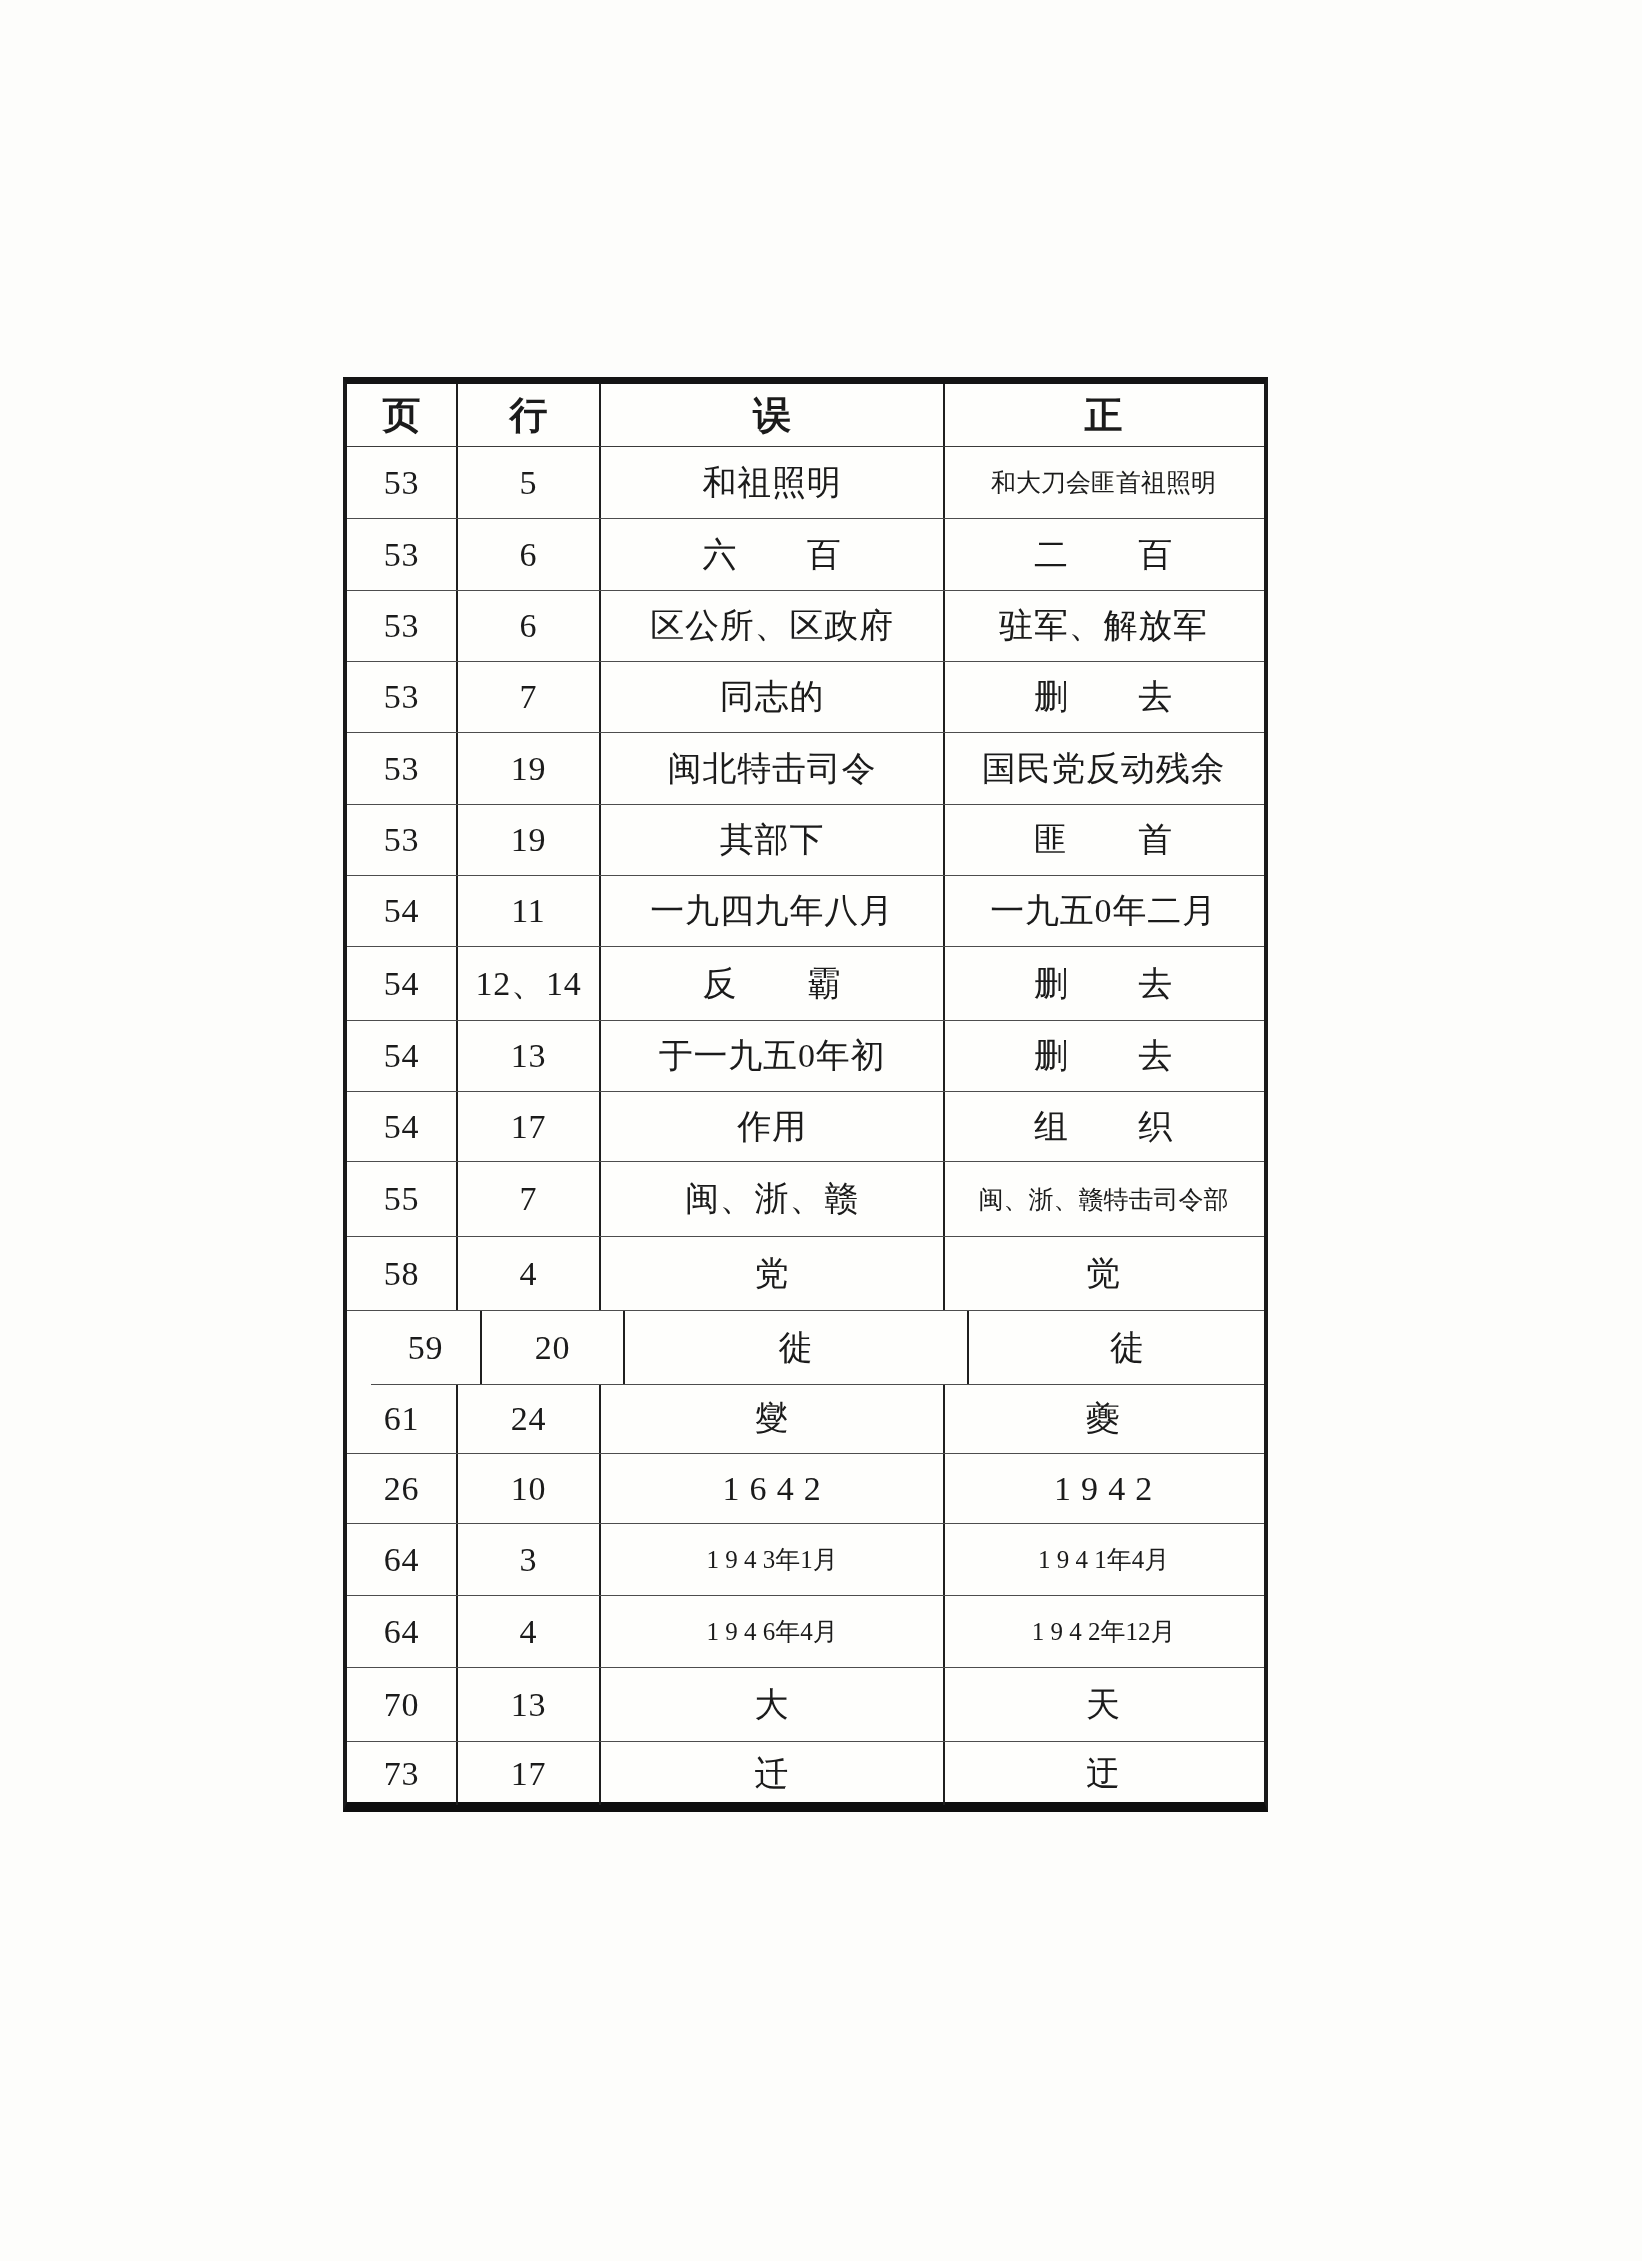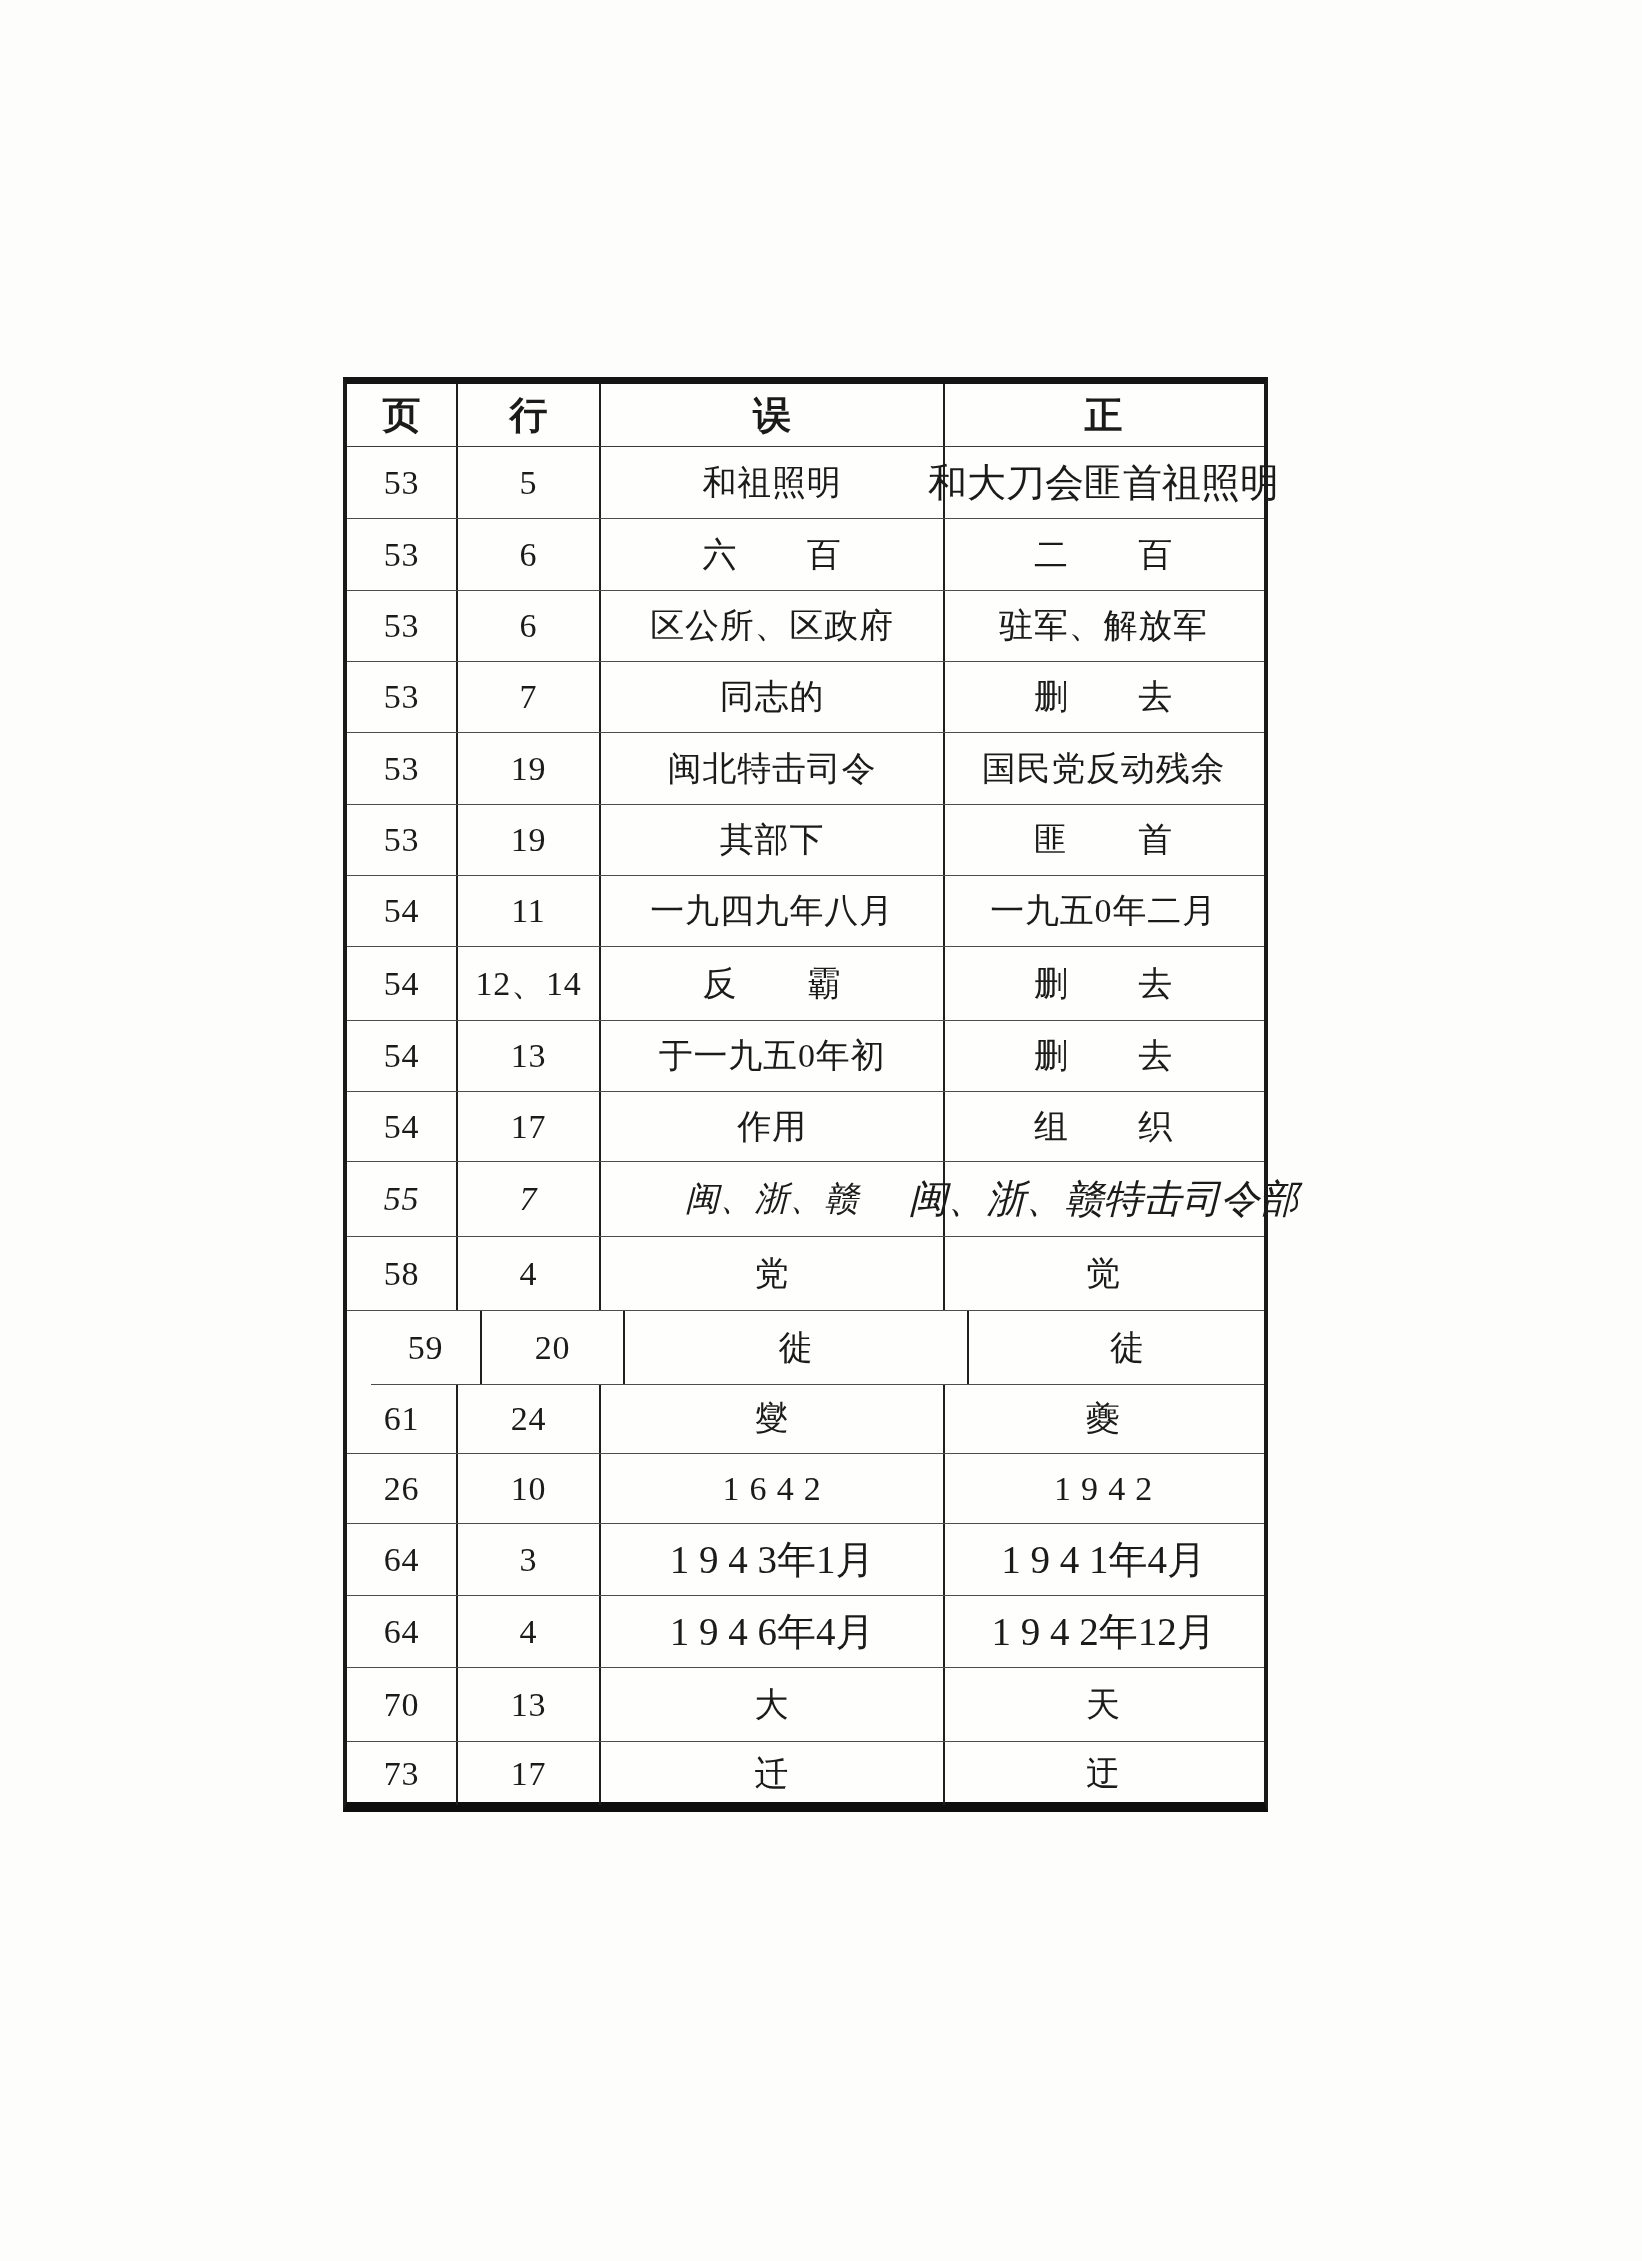--- a/index.html
+++ b/index.html
@@ -52,21 +52,21 @@
   }
   .tcell.c0, .tcell.c1, .tcell.c2 {
     border-right: 2.4px solid #1f1f1f;
   }
   .trow.header .tcell {
     font-size: 38px;
     font-weight: bold;
     letter-spacing: 0;
   }
   .tcell.tight {
-    font-size: 39px;
+    font-size: 25px;
     letter-spacing: 0;
   }
 </style>
 </head>
 <body>
 
 <div class="errata-table">
   <div class="trow header" style="height:63px;">
     <div class="tcell c0">页</div>
     <div class="tcell c1">行</div>
@@ -127,21 +127,21 @@
       <div class="tcell c1">13</div>
       <div class="tcell c2">于一九五0年初</div>
       <div class="tcell c3">删　　去</div>
     </div>
     <div class="trow" style="height: 70px;">
       <div class="tcell c0">54</div>
       <div class="tcell c1">17</div>
       <div class="tcell c2">作用</div>
       <div class="tcell c3">组　　织</div>
     </div>
-    <div class="trow" style="height: 75px; font-style: italic;">
+    <div class="trow" style="height: 75px;">
       <div class="tcell c0">55</div>
       <div class="tcell c1">7</div>
       <div class="tcell c2">闽、浙、赣</div>
       <div class="tcell c3 tight">闽、浙、赣特击司令部</div>
     </div>
     <div class="trow" style="height: 74px;">
       <div class="tcell c0">58</div>
       <div class="tcell c1">4</div>
       <div class="tcell c2">党</div>
       <div class="tcell c3">觉</div>

